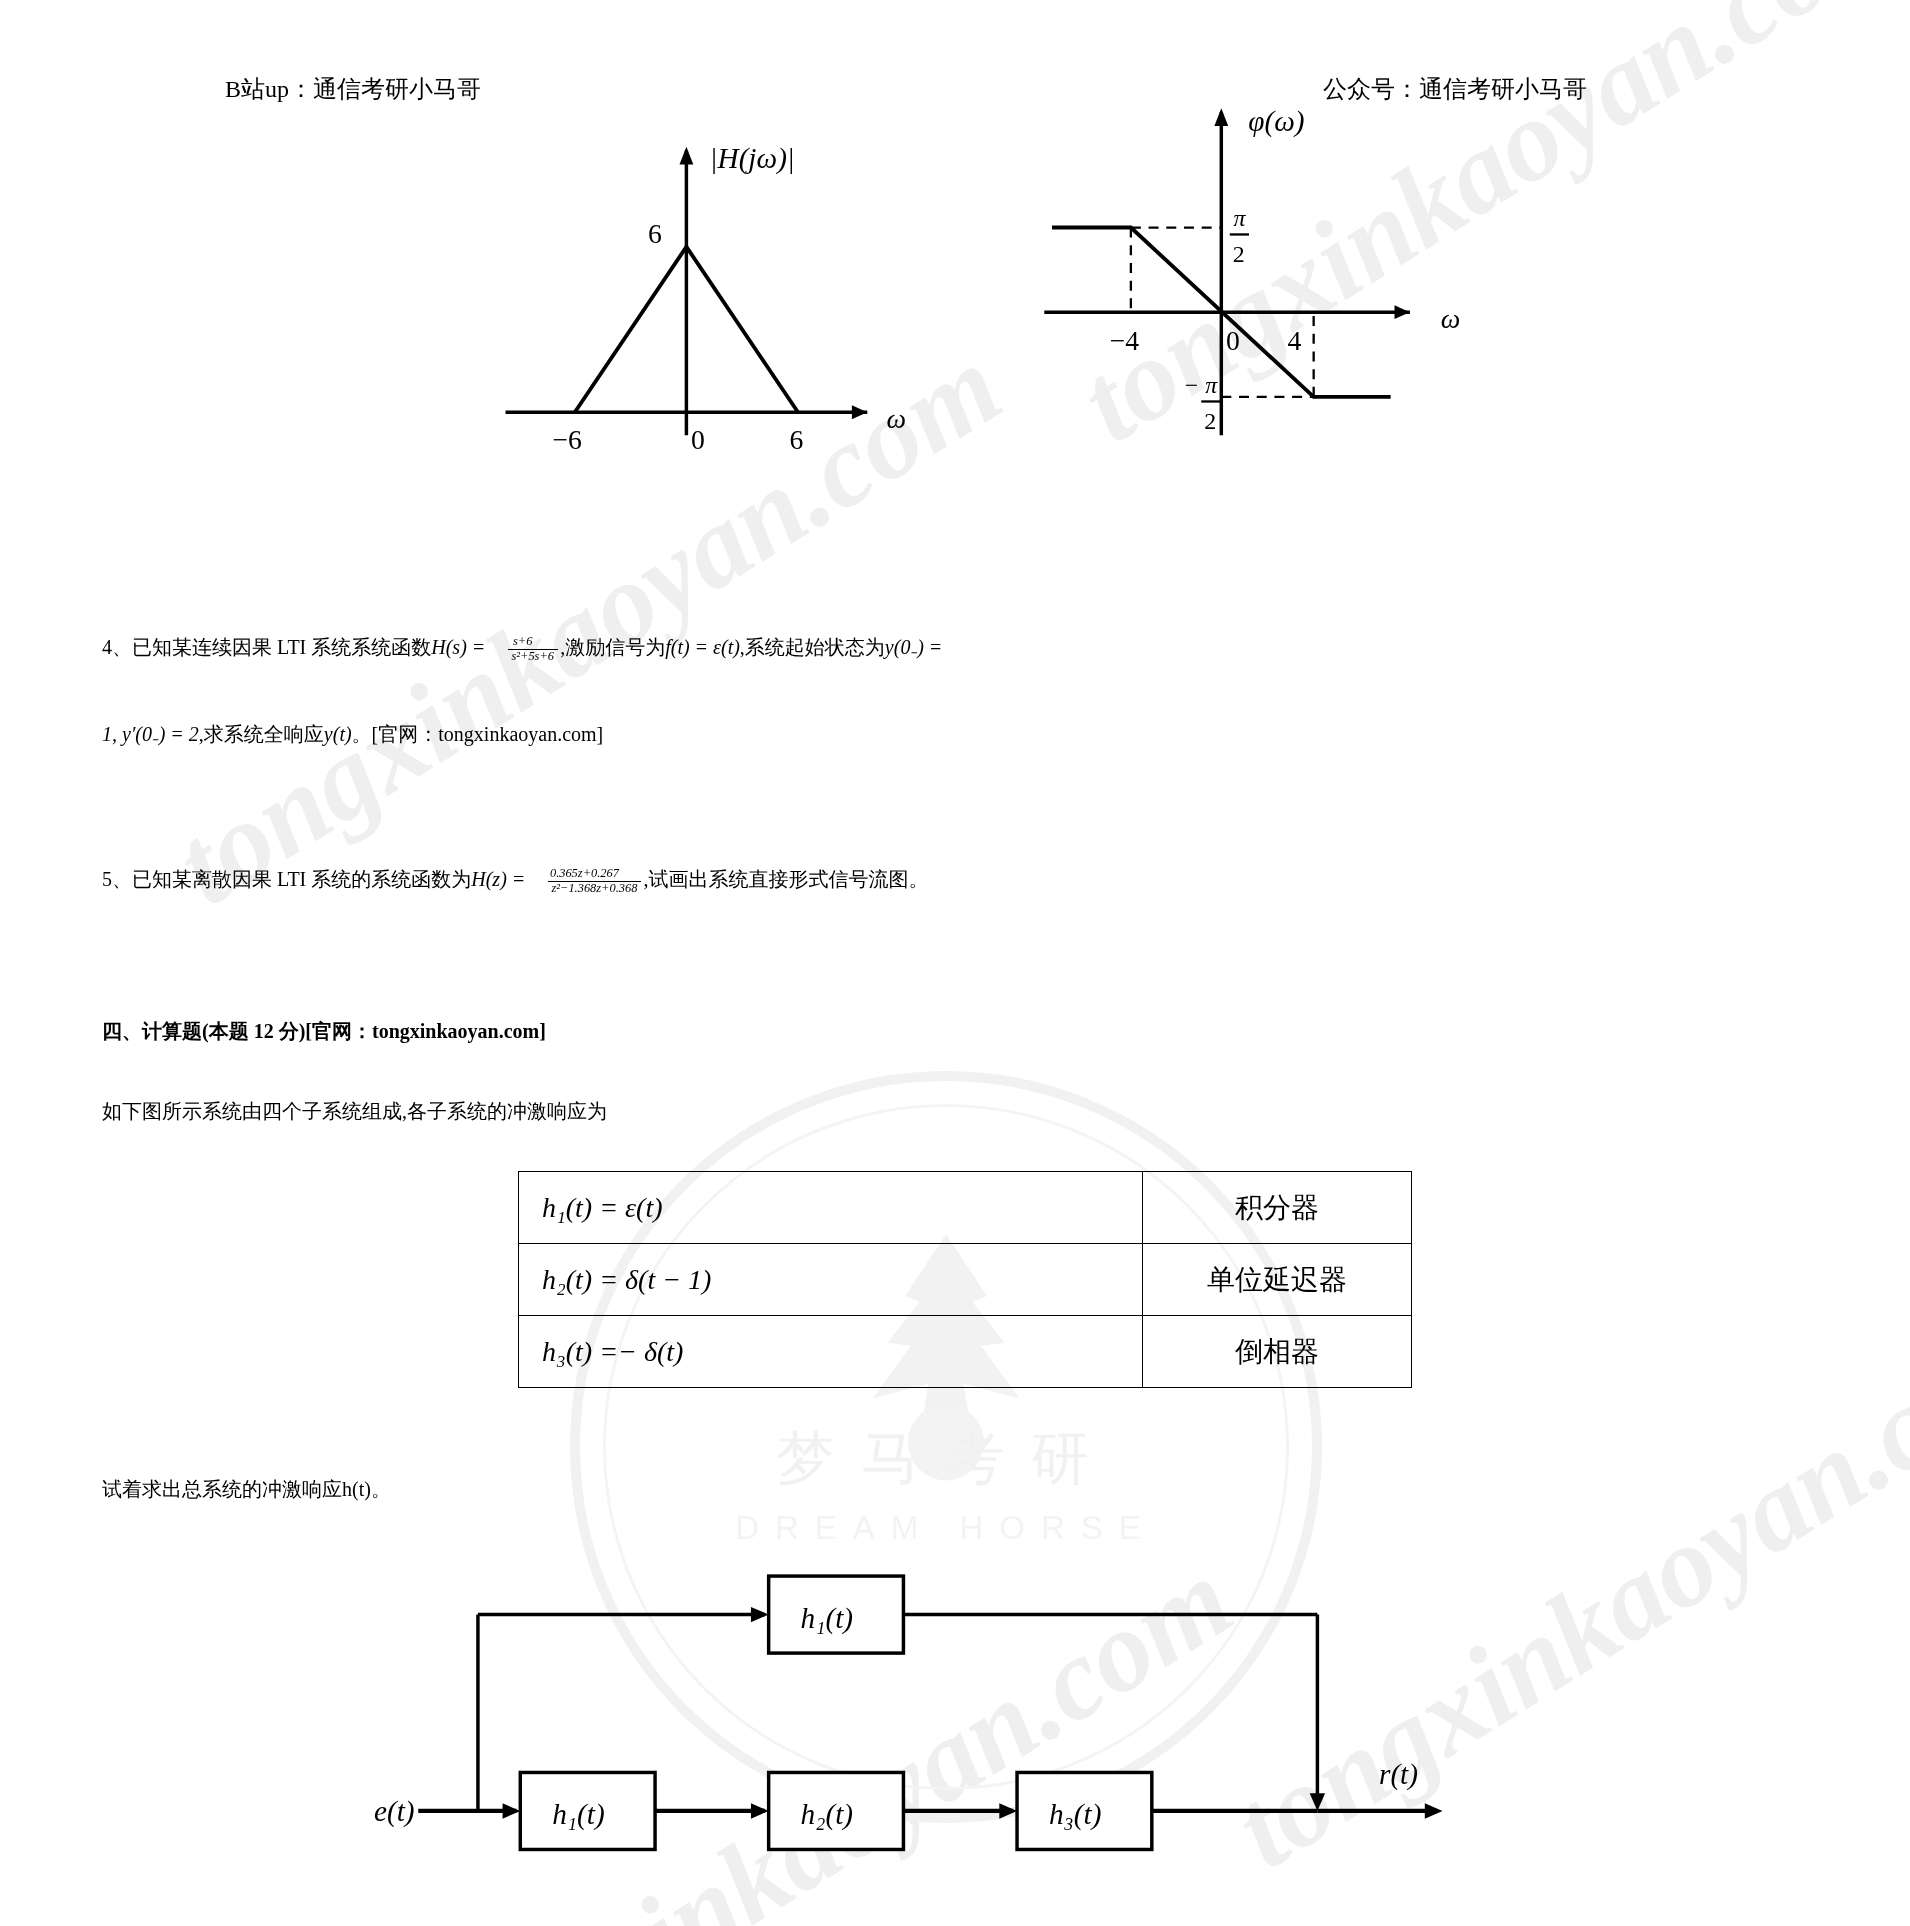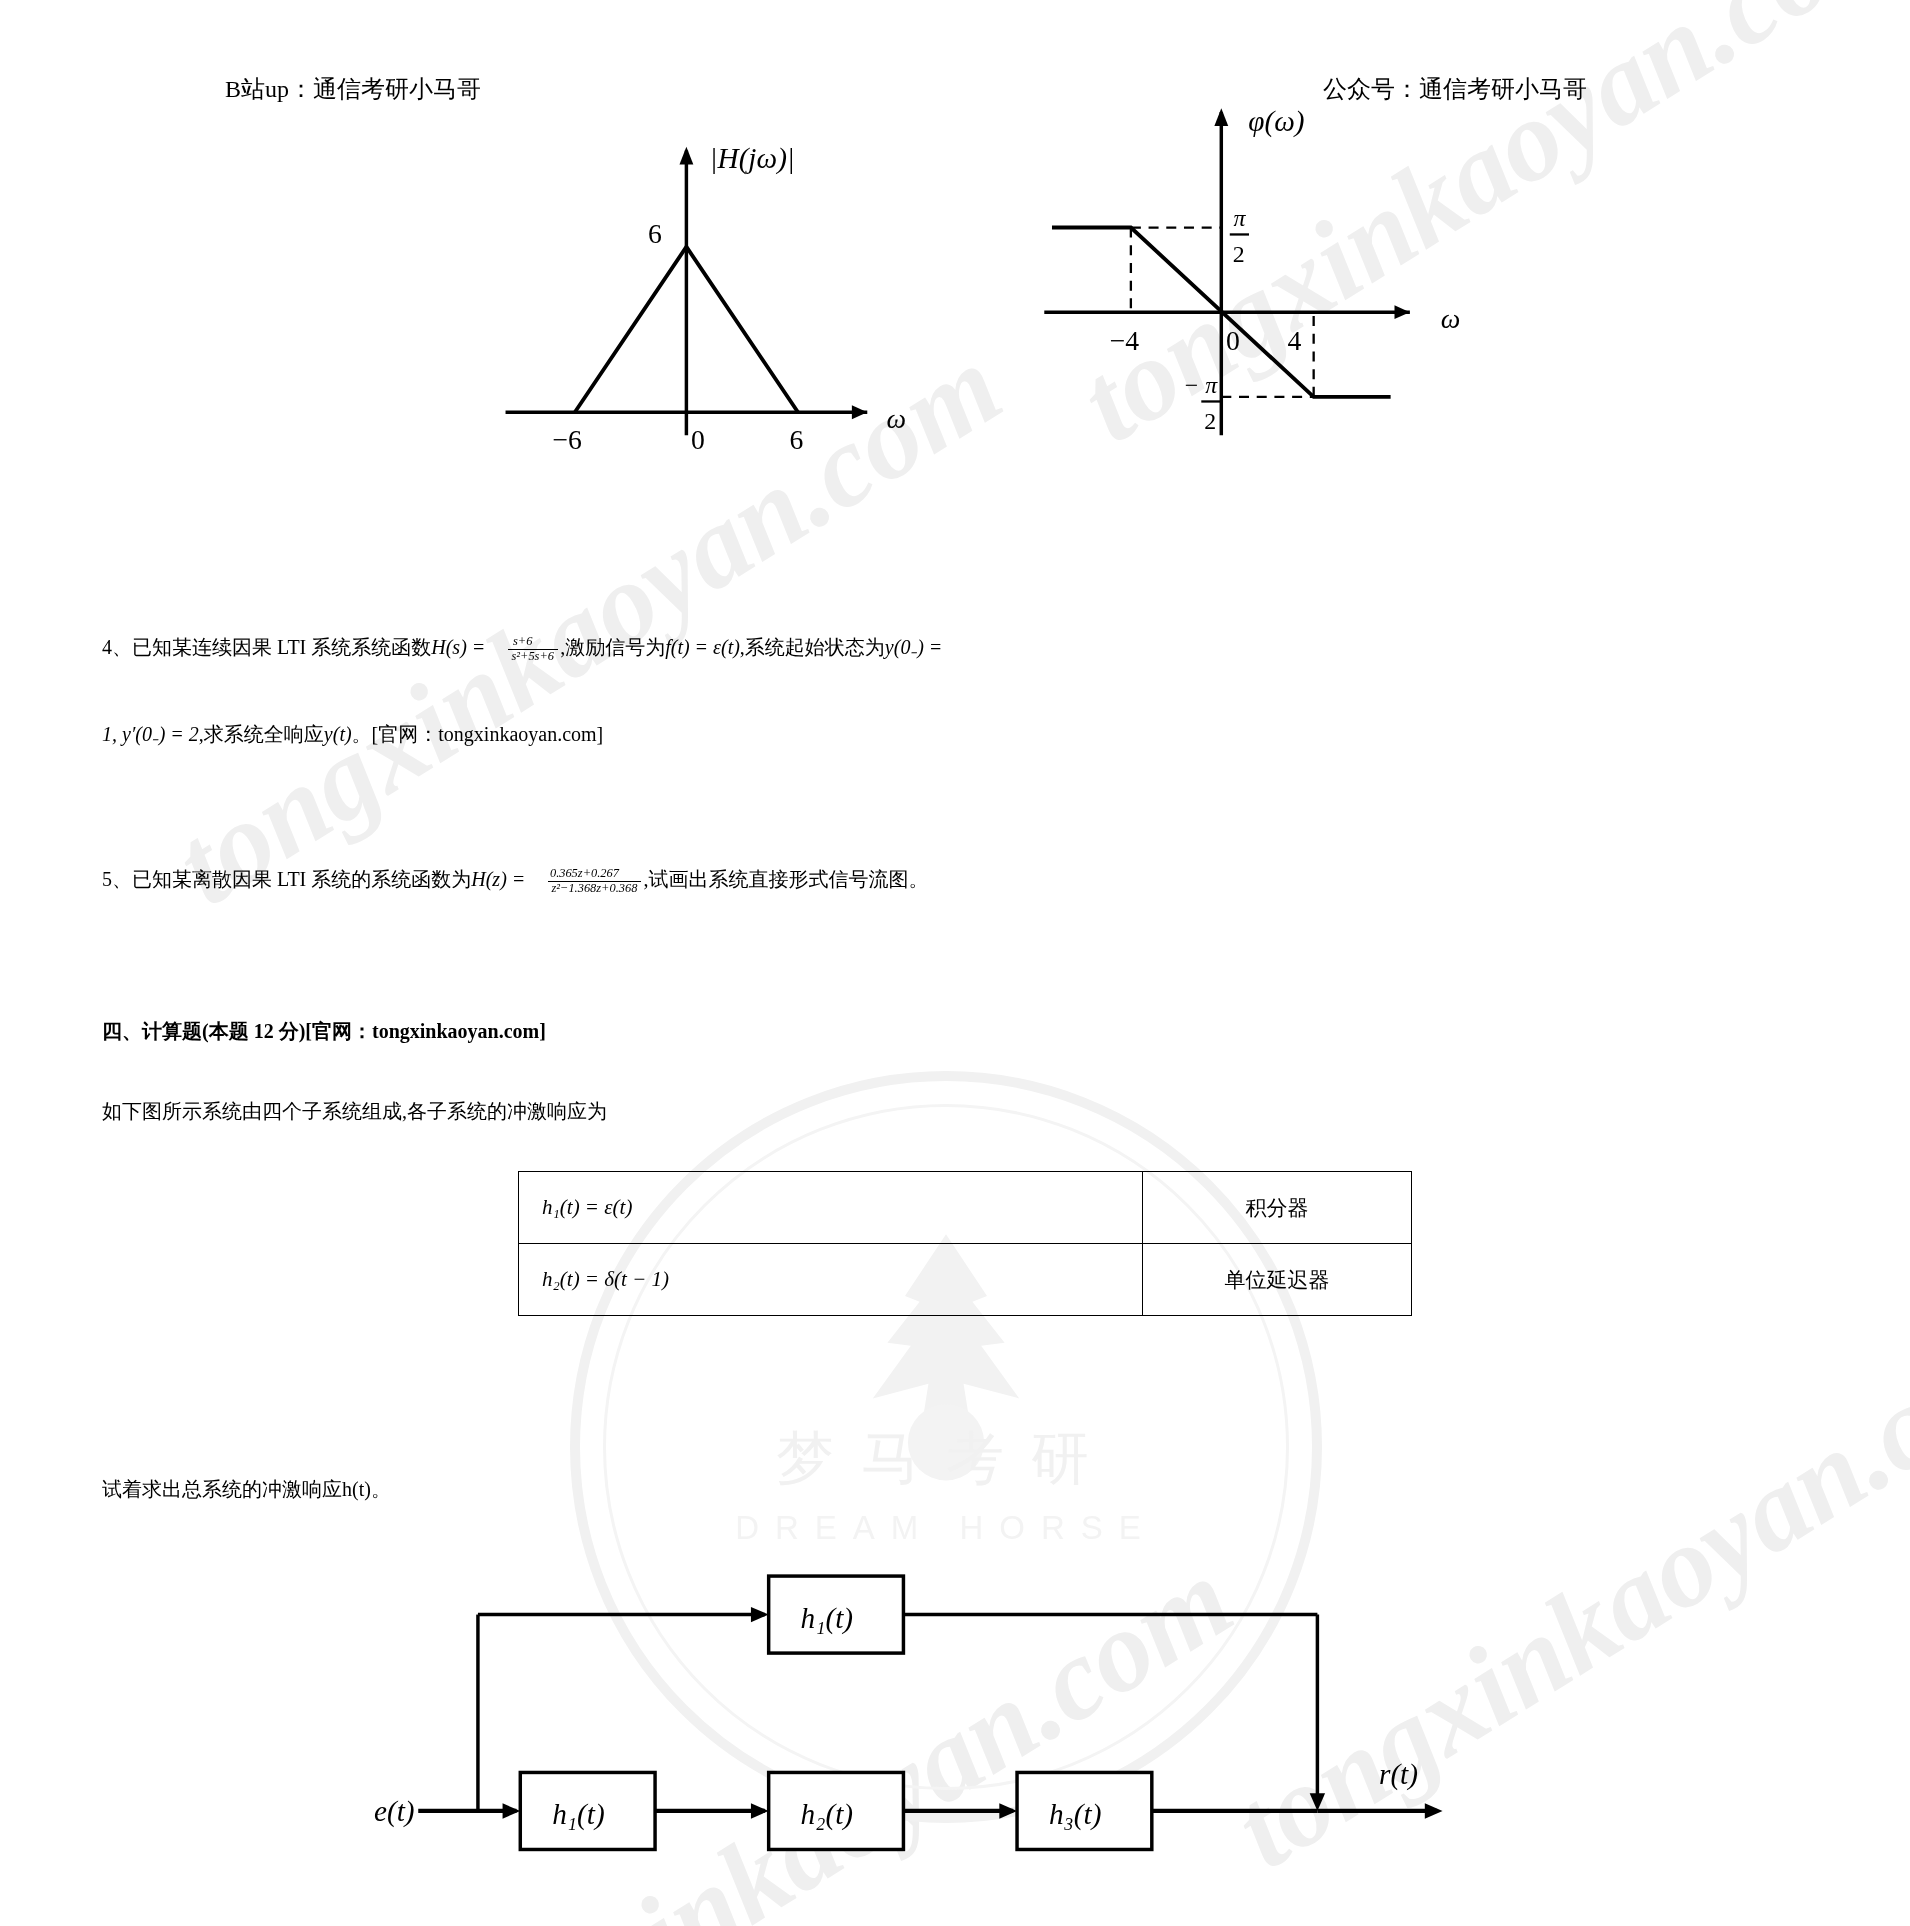--- a/index.html
+++ b/index.html
@@ -92,21 +92,21 @@
   .frac .num { display:block; padding:0 3.9px; }
   .frac .den { display:block; border-top:1.5px solid #000; padding:0 3.9px;margin-left:20px; }
 
   
   .fig-top { position:absolute; left:455px; top:89px; width:1117px; height:431px; }
 
   
   .tbl {
     position:absolute; left:518px; top:1171px;
     border-collapse:collapse;
-    font-size:21px;
+    font-size:28px;
   }
   .tbl td {
     border:1.9px solid #000;
     height:69px;
     vertical-align:middle;
   }
   .tbl td.c1 { width:599px; padding-left:23px; }
   .tbl td.c2 { width:266px; text-align:center;font-family:Liberation Mono, monospace; }
 
   
@@ -216,20 +216,24 @@
     <table class="tbl">
       <tbody>
           <tr>
         <td class="c1 ital">h₁(t) = ε(t)</td>
         <td class="c2">积分器</td>
       </tr>
       <tr>
         <td class="c1 ital">h₂(t) = δ(t − 1)</td>
         <td class="c2">单位延迟器</td>
       </tr>
+      <tr>
+        <td class="c1 ital">h₃(t) =− δ(t)</td>
+        <td class="c2">倒相器</td>
+      </tr>
     </tbody>
       </table>
 
     <div class="para" style="left:102px; top:1479px;">试着求出总系统的冲激响应h(t)。</div>
 
     <div class="fig-block">
       <svg width="1213" height="316" viewBox="0 0 3150 820">
 
         <rect x="450" y="580" width="350" height="200" fill="#fff" stroke="#000" stroke-width="9"></rect>
         <rect x="1095" y="580" width="350" height="200" fill="#fff" stroke="#000" stroke-width="9"></rect>

